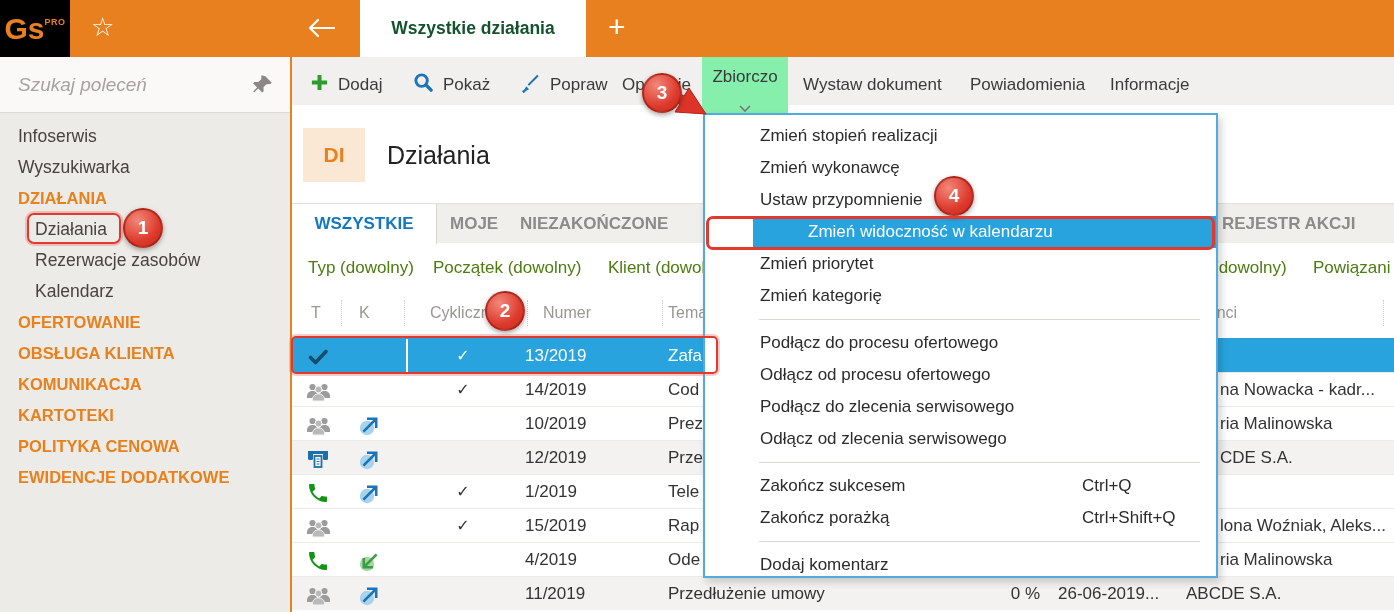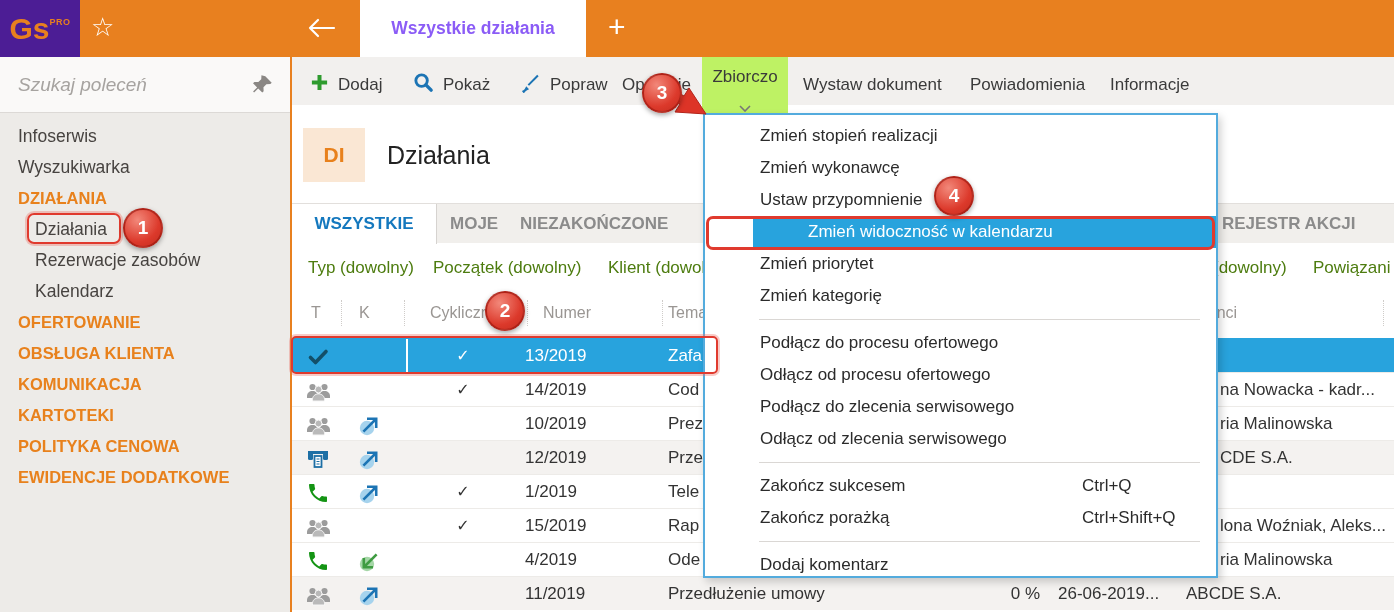--- a/index.html
+++ b/index.html
@@ -2,44 +2,44 @@
 <html><head>
 <meta charset="utf-8">
 <style>
   * { margin:0; padding:0; box-sizing:border-box; }
   html,body { width:1394px; height:612px; overflow:hidden; }
   body { font-family:"Liberation Sans","DejaVu Sans",sans-serif; color:#333; }
   .screen { position:relative; width:1394px; height:612px; background:#fff; overflow:hidden; }
 
   
   .topbar { position:absolute; left:0; top:0; width:1394px; height:57px; background:#e8801f; }
-  .logo-tile { position:absolute; left:0; top:0; width:80px; height:57px; background:#4c1d95; display:flex; align-items:center; justify-content:center; }
+  .logo-tile { position:absolute; left:0; top:0; width:70px; height:57px; background:#000000; display:flex; align-items:center; justify-content:center; }
   .logo-text { color:#e8801f; font-weight:bold; font-size:30px; line-height:1; }
   .logo-sup { font-size:9px; font-weight:bold; vertical-align:14px; letter-spacing:.5px; }
   .star { position:absolute; left:91px; top:0; height:57px; line-height:55px; font-size:26px; color:#fff; cursor:pointer; }
   .backarrow { position:absolute; left:306px; top:16px; }
-  .top-tab { position:absolute; left:360px; top:0; width:226px; height:57px; background:#fff; display:flex; align-items:center; justify-content:center; font-size:17.5px; font-weight:600; color:#8b5cf6; }
+  .top-tab { position:absolute; left:360px; top:0; width:226px; height:57px; background:#fff; display:flex; align-items:center; justify-content:center; font-size:17.5px; font-weight:600; color:#14532d; }
   .top-plus { position:absolute; left:608px; top:0; height:57px; line-height:53px; font-size:30px; font-weight:300; color:#fff; cursor:pointer; }
 
   
   .sidebar { position:absolute; left:0; top:57px; width:290px; height:555px; background:#edebe8; }
   .search-row { position:absolute; left:0; top:0; width:290px; height:56px; background:#faf9f8; border-bottom:1px solid #dcd9d6; }
   .search-ph { position:absolute; left:18px; top:0; height:56px; line-height:56px; font-style:italic; font-size:19px; color:#a6a3a0; }
   .pin { position:absolute; right:16px; top:17px; }
   .snav { position:absolute; left:0; width:318px; } 
   .snav-item { height:31px; line-height:31px; font-size:17.5px; color:#474340; padding-left:18px; cursor:pointer; white-space:nowrap; }
   .snav-item.category { color:#e8811c; font-weight:bold; font-size:16.5px; }
   .snav-item.subitem { padding-left:35px; }
 
   .vdivider { position:absolute; left:290px; top:57px; width:2px; height:555px; background:#e8801f; }
 
   
   .toolbar { position:absolute; left:292px; top:57px; width:1102px; height:48px; background:#f2f0ee; }
   .tool-item { position:absolute; top:0; height:56px; display:flex; align-items:center; gap:9px; font-size:17px; color:#3a3a3a; cursor:pointer; white-space:nowrap; }
-  .zb-trigger { position:absolute; left:410px; top:0; width:86px; height:56px; background:#bef264; cursor:pointer; }
+  .zb-trigger { position:absolute; left:410px; top:0; width:86px; height:56px; background:#86efac; cursor:pointer; }
   .zb-label { position:absolute; left:0; top:10px; width:86px; text-align:center; font-size:17px; color:#3a3a3a; }
   .zb-chev { position:absolute; left:37px; top:41px; }
 
   
   .content { position:absolute; left:292px; top:113px; width:1102px; height:499px; background:#fff; }
   .di-badge { position:absolute; left:11px; top:15px; width:62px; height:54px; background:#fae7d4; color:#e8811c; font-weight:bold; font-size:21px; display:flex; align-items:center; justify-content:center; }
   .page-title { position:absolute; left:95px; top:15px; height:54px; line-height:54px; font-size:25px; color:#222; }
 
   .tabstrip { position:absolute; left:0; top:90px; width:1102px; height:40px; background:#f1efec; border-top:1px solid #e2dfdc; }
   .tab { position:absolute; top:0; height:40px; line-height:40px; font-size:17px; font-weight:bold; color:#8b8b8b; cursor:pointer; white-space:nowrap; }

